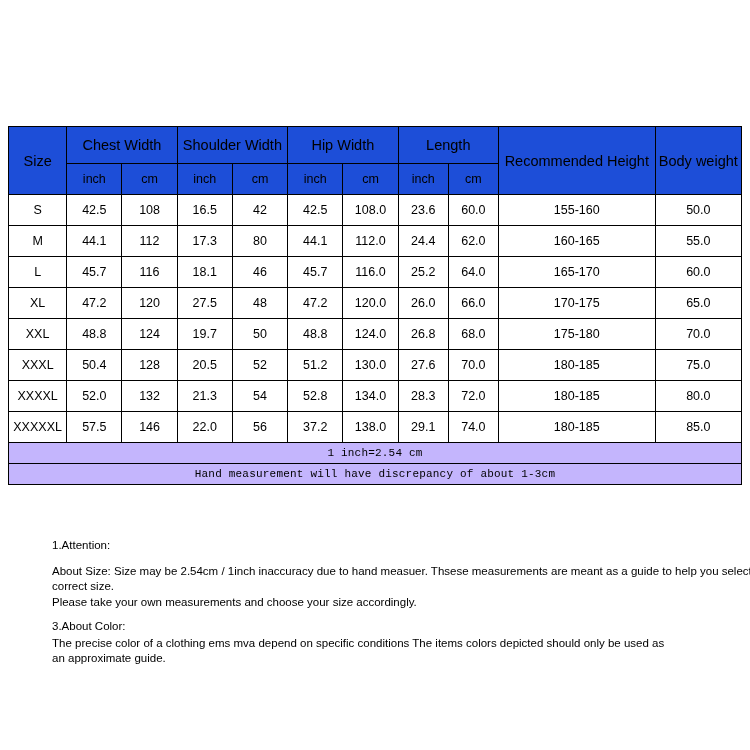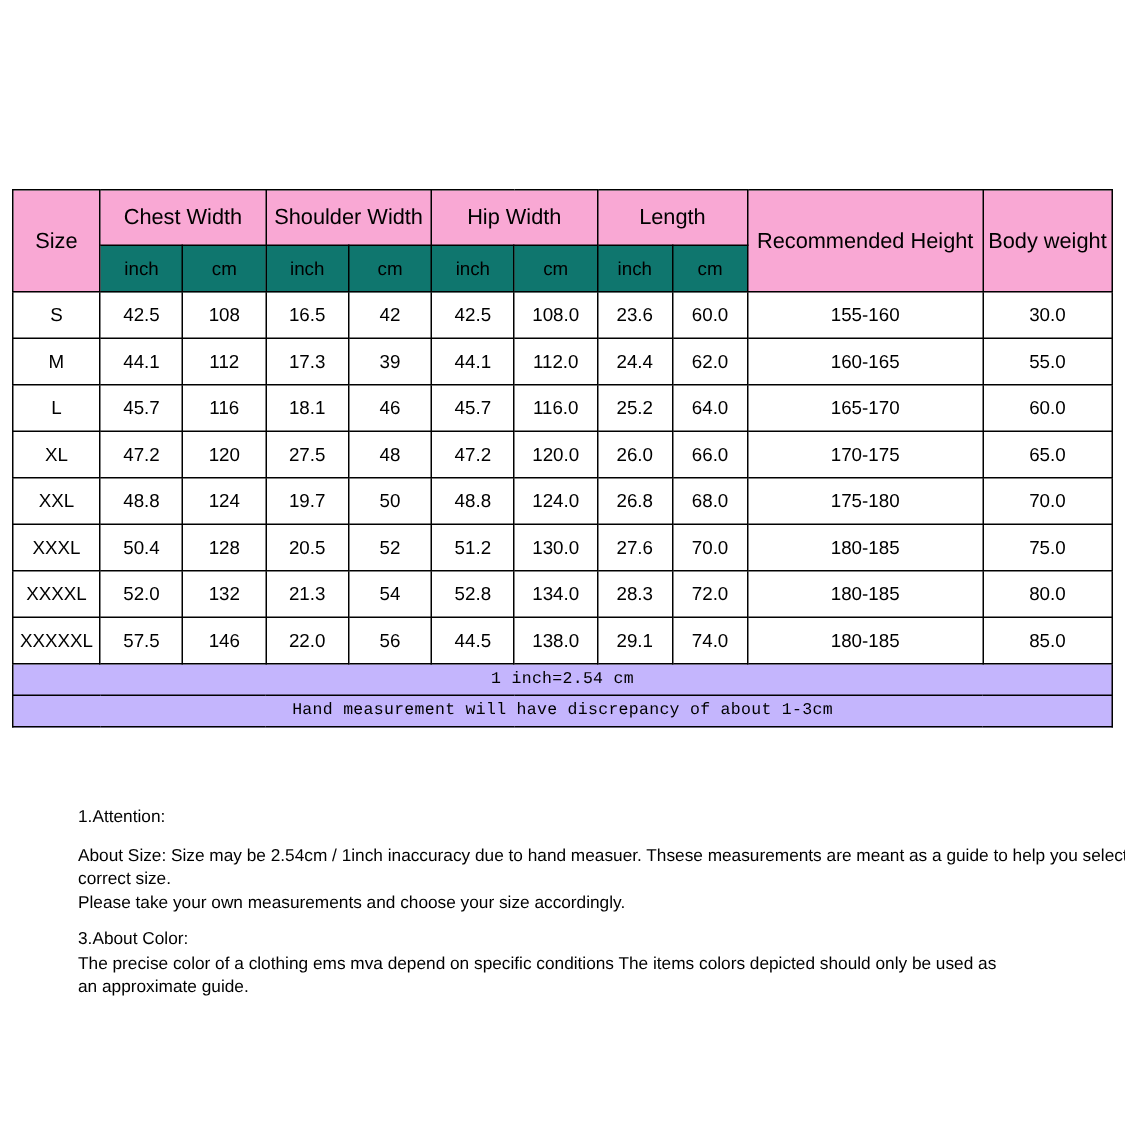--- a/index.html
+++ b/index.html
@@ -35,26 +35,26 @@
     border: 1px solid #000000;
     text-align: center;
     vertical-align: middle;
     font-weight: normal;
     padding: 0;
   }
   .hdr-row td {
     height: 36px;
     font-size: 14.5px;
     font-weight: bold;
-    background: #f9a8d4;
+    background: #1d4ed8;
   }
   .unit-row td {
     height: 30px;
     font-size: 12.5px;
-    background: #0f766e;
+    background: #1d4ed8;
   }
   .data-row td {
     height: 30px;
     font-size: 12.5px;
     background: #ffffff;
   }
   .data-row td.sizecell {
     font-size: 12.5px;
   }
   .note-row td {
@@ -137,28 +137,28 @@
           <td class="sizecell">S</td>
           <td>42.5</td>
           <td>108</td>
           <td>16.5</td>
           <td>42</td>
           <td>42.5</td>
           <td>108.0</td>
           <td>23.6</td>
           <td>60.0</td>
           <td>155-160</td>
-          <td>30.0</td>
+          <td>50.0</td>
         </tr>
         <tr class="data-row">
           <td class="sizecell">M</td>
           <td>44.1</td>
           <td>112</td>
           <td>17.3</td>
-          <td>39</td>
+          <td>80</td>
           <td>44.1</td>
           <td>112.0</td>
           <td>24.4</td>
           <td>62.0</td>
           <td>160-165</td>
           <td>55.0</td>
         </tr>
         <tr class="data-row">
           <td class="sizecell">L</td>
           <td>45.7</td>
@@ -223,21 +223,21 @@
           <td>72.0</td>
           <td>180-185</td>
           <td>80.0</td>
         </tr>
         <tr class="data-row">
           <td class="sizecell">XXXXXL</td>
           <td>57.5</td>
           <td>146</td>
           <td>22.0</td>
           <td>56</td>
-          <td>44.5</td>
+          <td>37.2</td>
           <td>138.0</td>
           <td>29.1</td>
           <td>74.0</td>
           <td>180-185</td>
           <td>85.0</td>
         </tr>
 
         <tr class="note-row">
           <td colspan="11">1 inch=2.54 cm</td>
         </tr>

